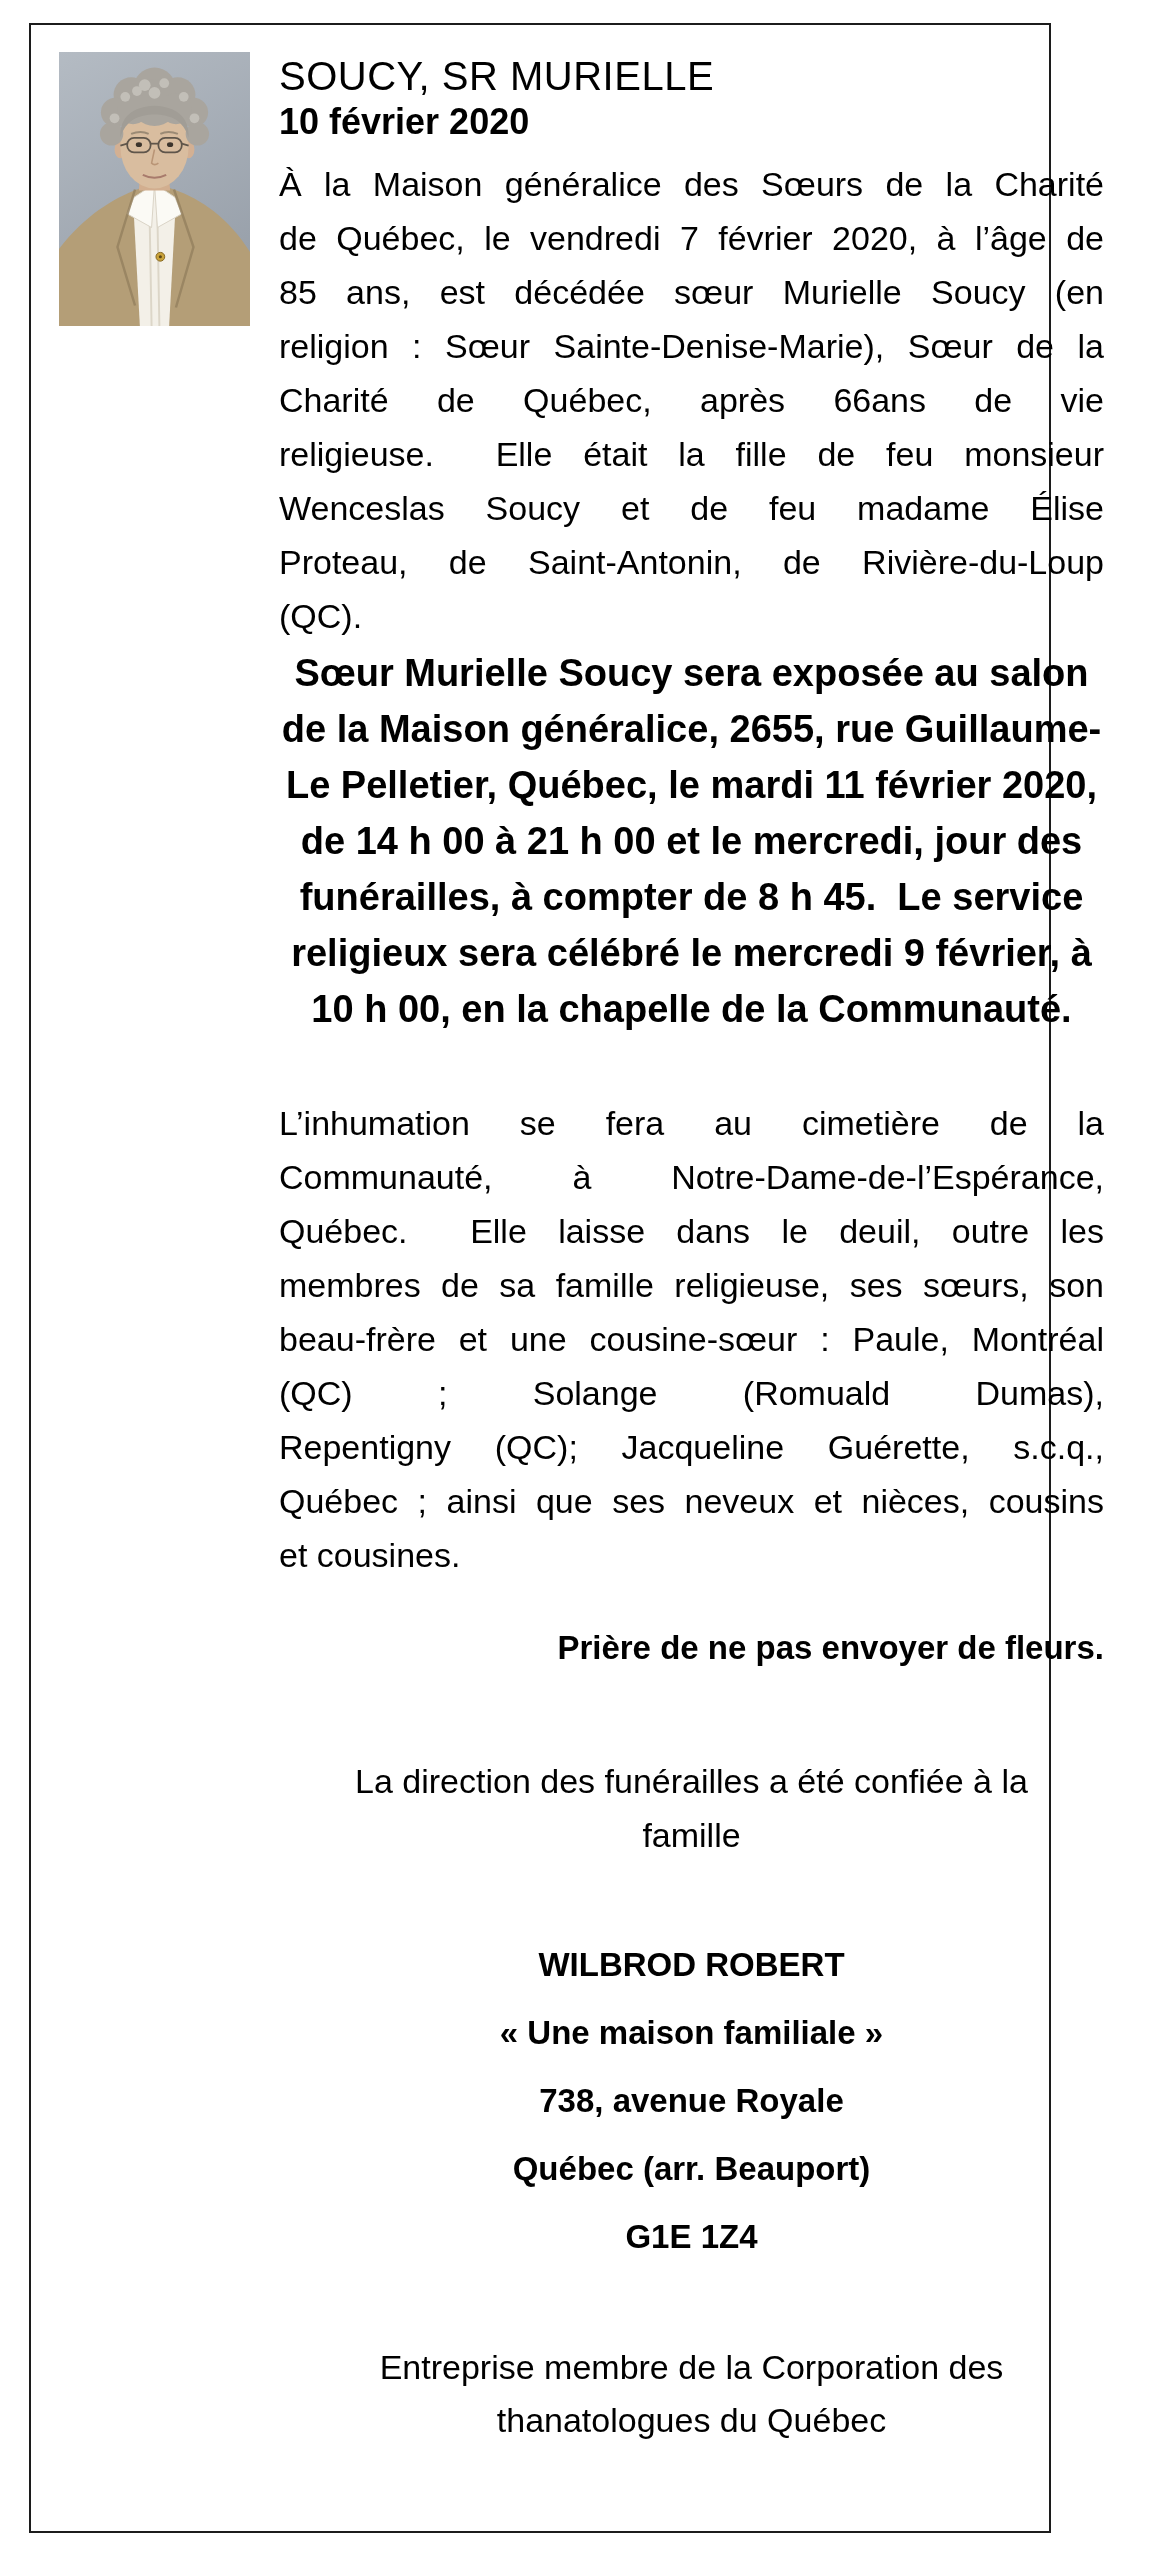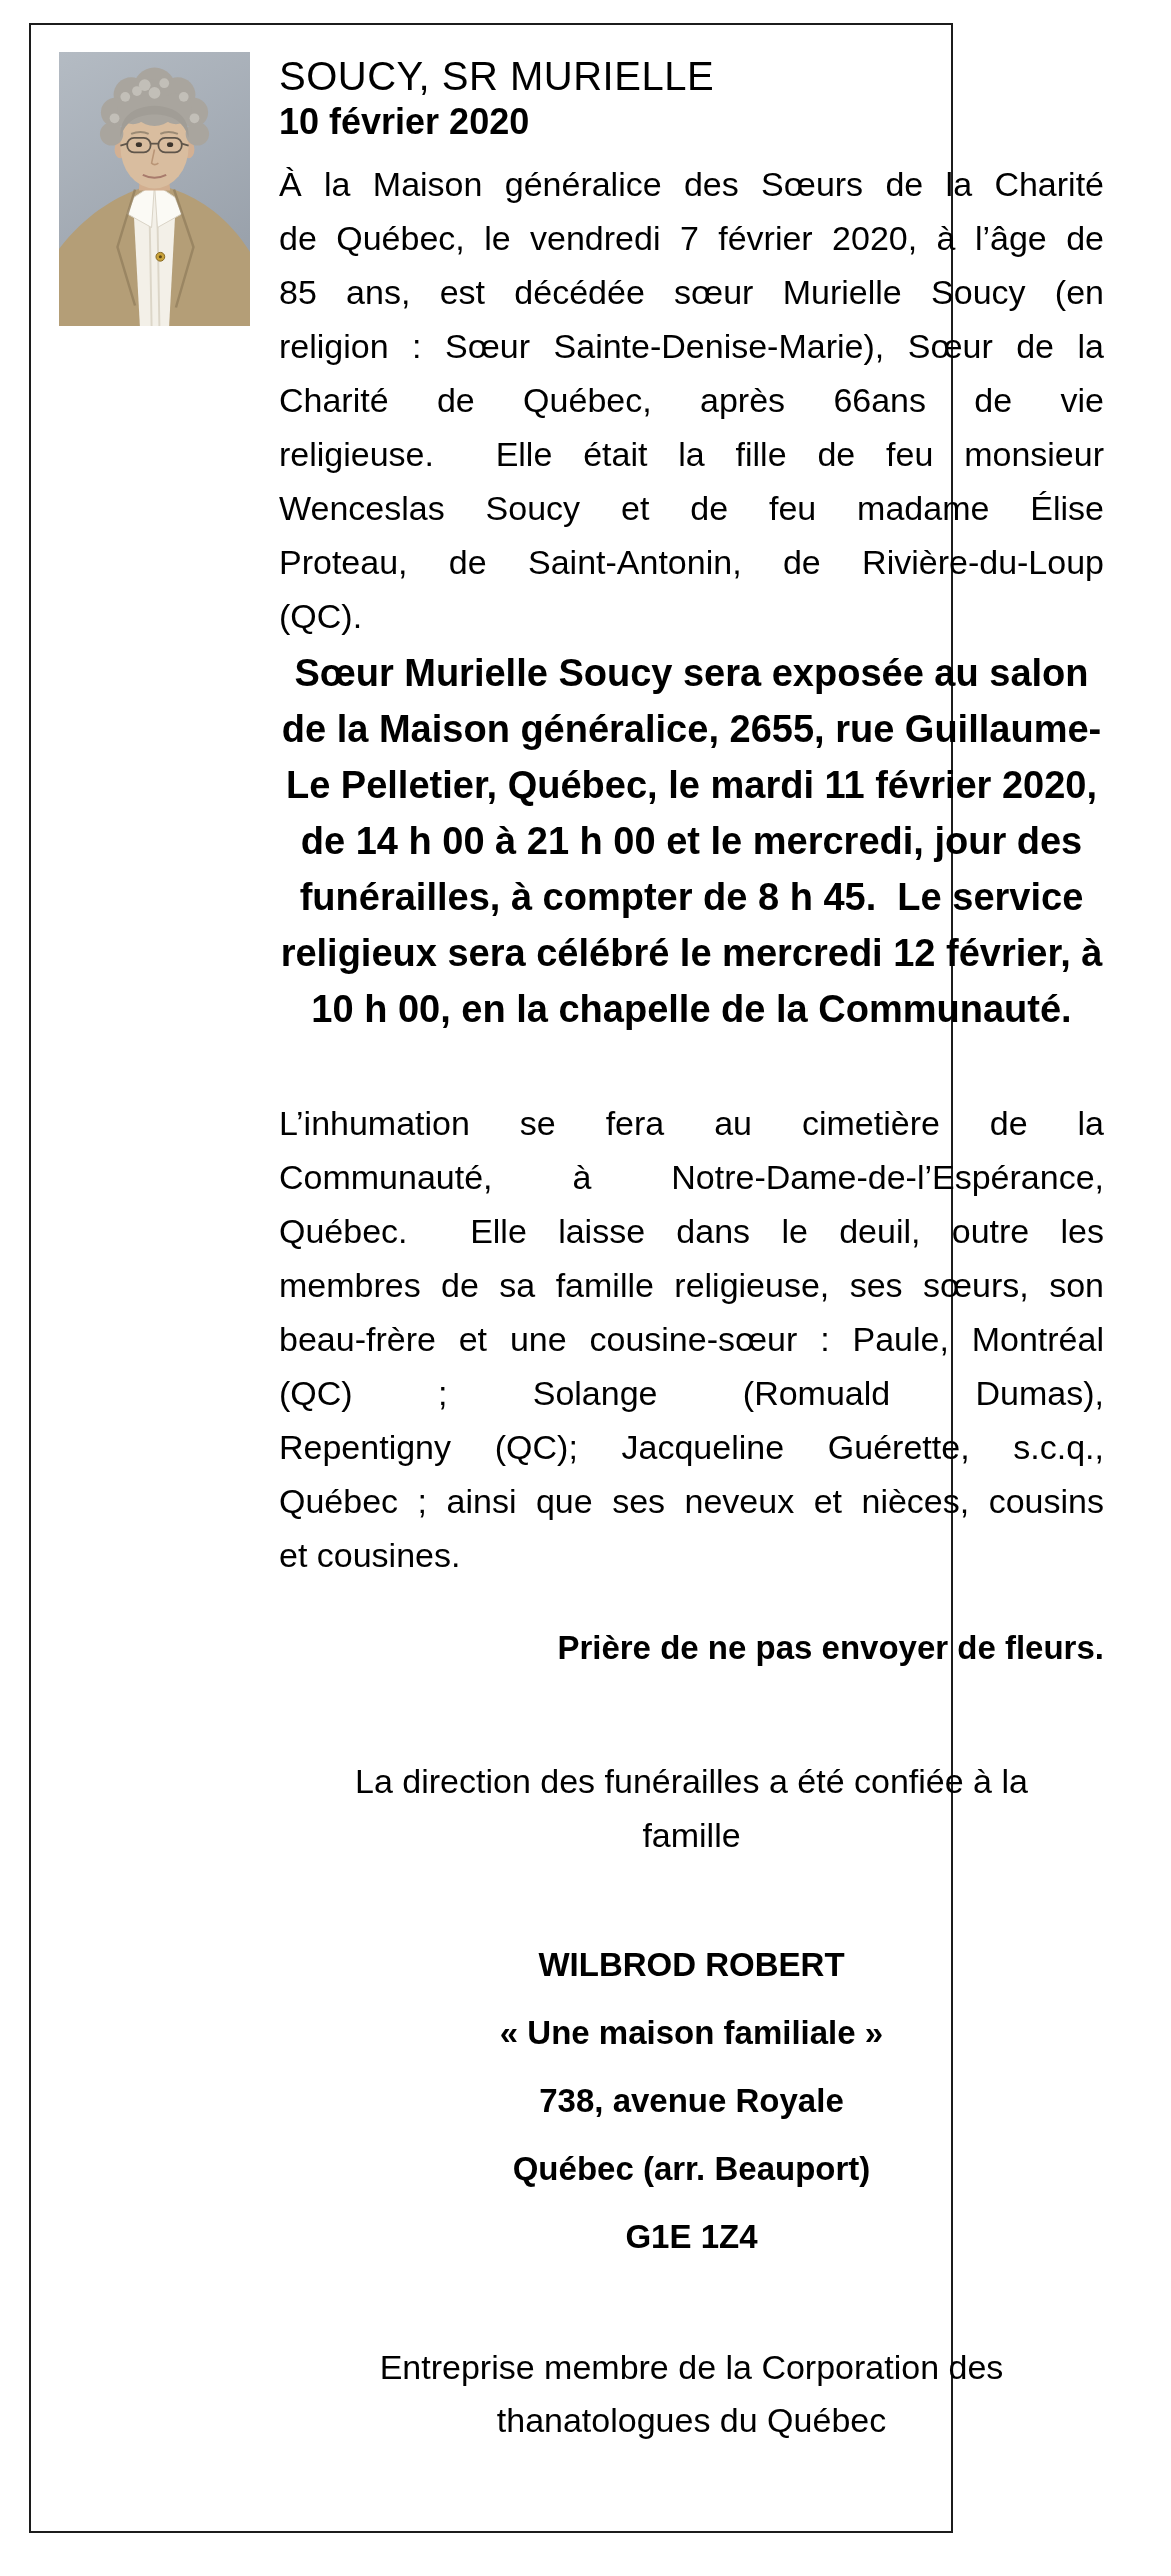--- a/index.html
+++ b/index.html
@@ -4,21 +4,21 @@
 <title>SOUCY, SR MURIELLE</title>
 <style>
   html,body{margin:0;padding:0;background:#ffffff;}
   body{
     width:1172px;height:2576px;position:relative;
     font-family:"Liberation Sans","DejaVu Sans",sans-serif;
     color:#000;
     -webkit-font-smoothing:antialiased;
   }
   .frame{
-    position:absolute;left:29px;top:23.4px;width:924px;height:2510px;
+    position:absolute;left:29px;top:23.4px;width:1022px;height:2510px;
     box-sizing:border-box;border:2.9px solid #1c1c1c;background:#fff;
   }
   .photo{
     position:absolute;left:28px;top:27px;width:191px;height:274px;overflow:hidden;
   }
   .photo svg{display:block;width:100%;height:100%;}
   .col{position:absolute;left:248px;width:825px;}
   .headline{
     top:28px;font-size:40px;line-height:47px;font-weight:400;
     white-space:nowrap;letter-spacing:0.5px;
@@ -138,21 +138,21 @@
       <div class="jl">Proteau, de Saint-Antonin, de Rivière-du-Loup</div>
       <div class="jl-last">(QC).</div>
     </div>
 
   <div class="col para-bold" style="top:620px;">
       <div class="cl">Sœur Murielle Soucy sera exposée au salon</div>
       <div class="cl">de la Maison généralice, 2655, rue Guillaume-</div>
       <div class="cl">Le Pelletier, Québec, le mardi 11 février 2020,</div>
       <div class="cl">de 14 h 00 à 21 h 00 et le mercredi, jour des</div>
       <div class="cl">funérailles, à compter de 8 h 45.&nbsp; Le service</div>
-      <div class="cl">religieux sera célébré le mercredi 12 février, à</div>
+      <div class="cl">religieux sera célébré le mercredi 9 février, à</div>
       <div class="cl">10 h 00, en la chapelle de la Communauté.</div>
     </div>
 
   <div class="col para" style="top:1071px;">
       <div class="jl">L’inhumation se fera au cimetière de la</div>
       <div class="jl">Communauté, à Notre-Dame-de-l’Espérance,</div>
       <div class="jl">Québec.&nbsp; Elle laisse dans le deuil, outre les</div>
       <div class="jl">membres de sa famille religieuse, ses sœurs, son</div>
       <div class="jl">beau-frère et une cousine-sœur : Paule, Montréal</div>
       <div class="jl">(QC) ; Solange (Romuald Dumas),</div>

